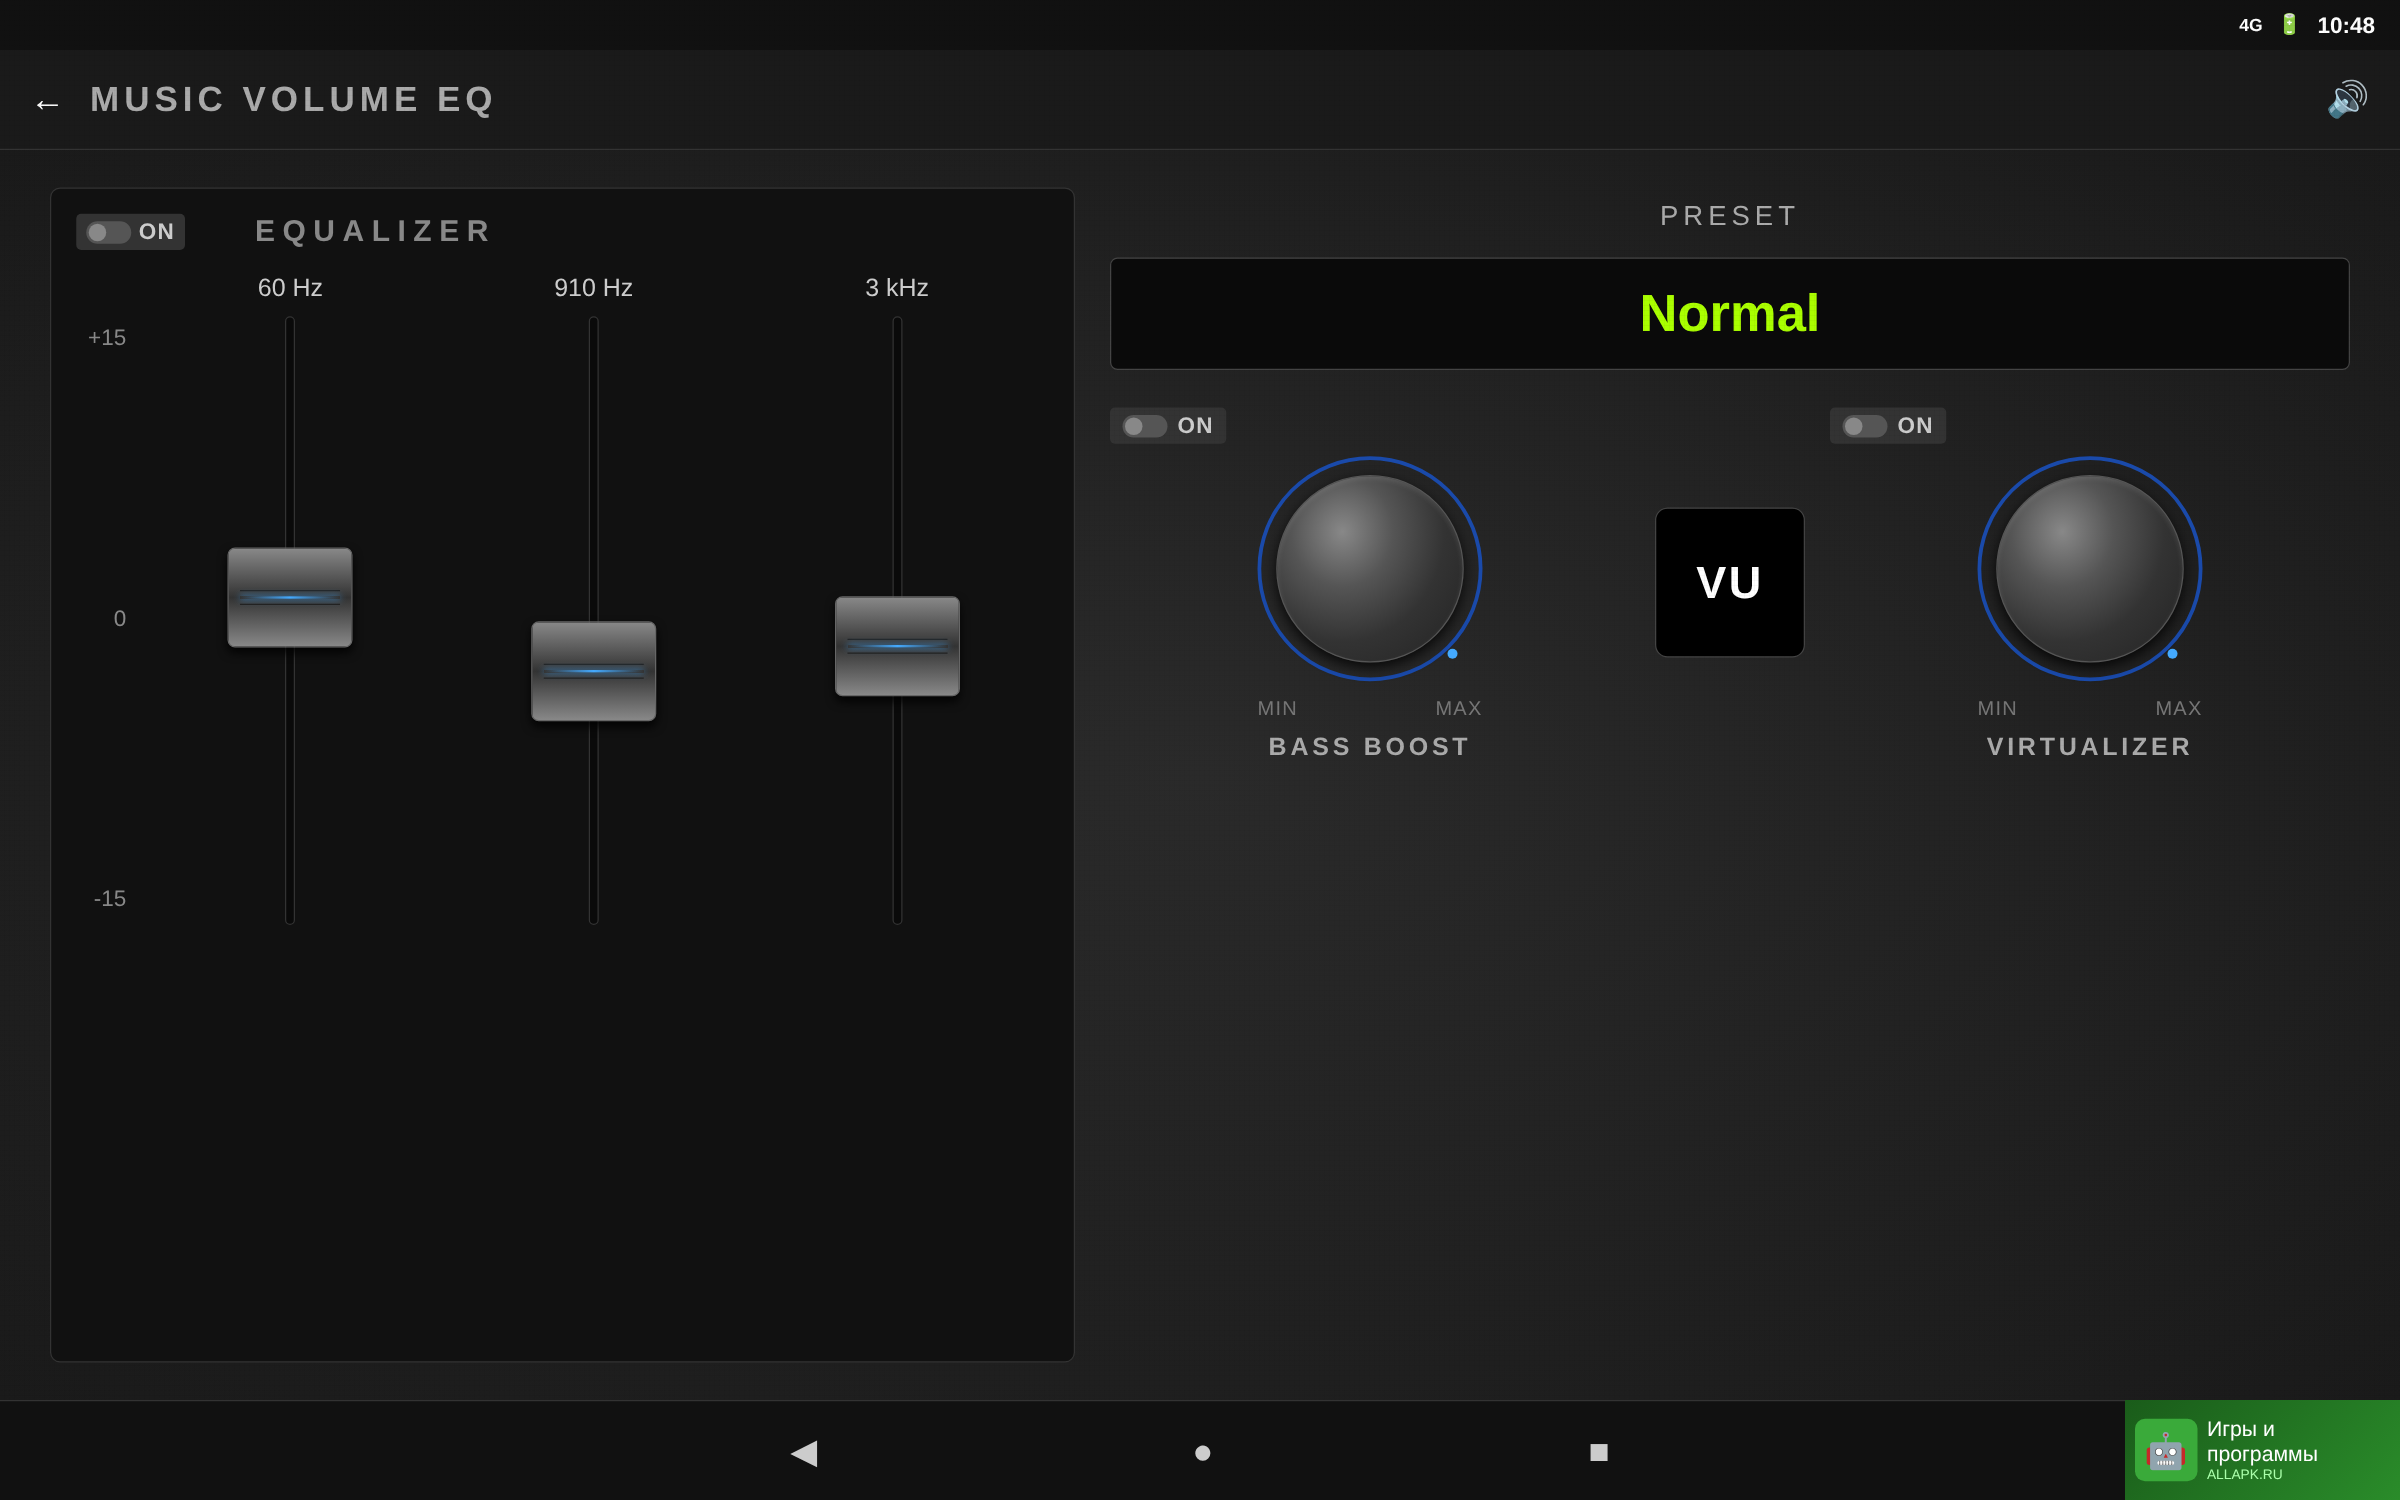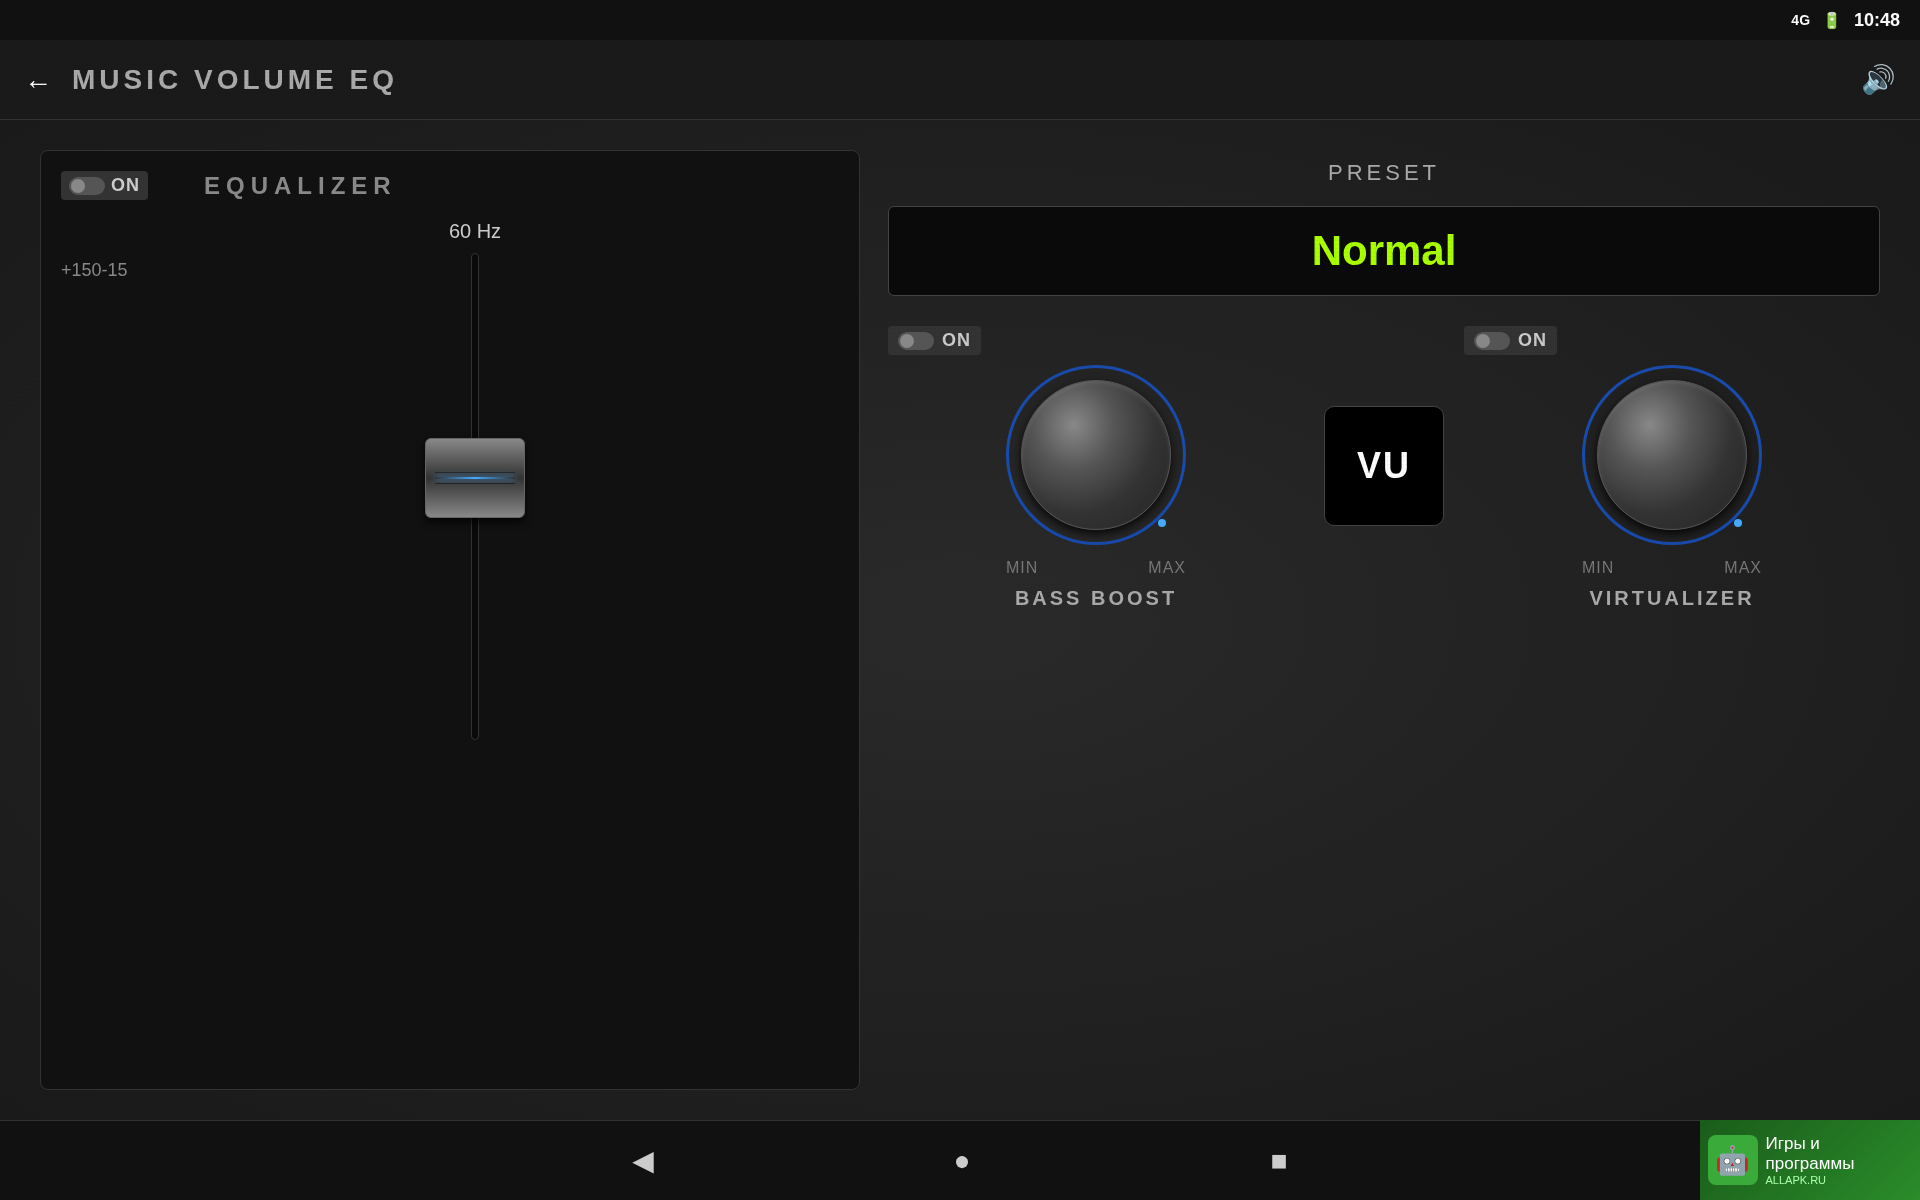--- a/index.html
+++ b/index.html
@@ -138,20 +138,21 @@
     
     #sliders-container {
       display: flex;
       align-items: stretch;
       height: 520px;
       position: relative;
     }
 
     .db-labels {
       display: flex;
+      flex-direction: column;
       justify-content: space-between;
       padding: 40px 10px 10px 0;
       width: 50px;
     }
     .db-label {
       color: #888;
       font-size: 18px;
       text-align: right;
     }
 
@@ -476,21 +477,43 @@
             <div class="slider-bg"></div>
             <div class="slider-handle" style="top: 38%;">
               <div class="handle-groove"></div>
               <div class="handle-line"></div>
               <div class="handle-groove"></div>
             </div>
           </div>
         </div>
 
 
-
+        <div class="eq-band">
+          <span class="band-freq">910 Hz</span>
+          <div class="slider-track-container">
+            <div class="slider-bg"></div>
+            <div class="slider-handle" style="top: 50%;">
+              <div class="handle-groove"></div>
+              <div class="handle-line"></div>
+              <div class="handle-groove"></div>
+            </div>
+          </div>
+        </div>
+
+        <div class="eq-band">
+          <span class="band-freq">3 kHz</span>
+          <div class="slider-track-container">
+            <div class="slider-bg"></div>
+            <div class="slider-handle" style="top: 46%;">
+              <div class="handle-groove"></div>
+              <div class="handle-line"></div>
+              <div class="handle-groove"></div>
+            </div>
+          </div>
+        </div>
 
 
       </div>
     </div>
   </div>
 
   <div id="right-section">
 
     <span class="preset-label">PRESET</span>
     <div class="preset-display">

